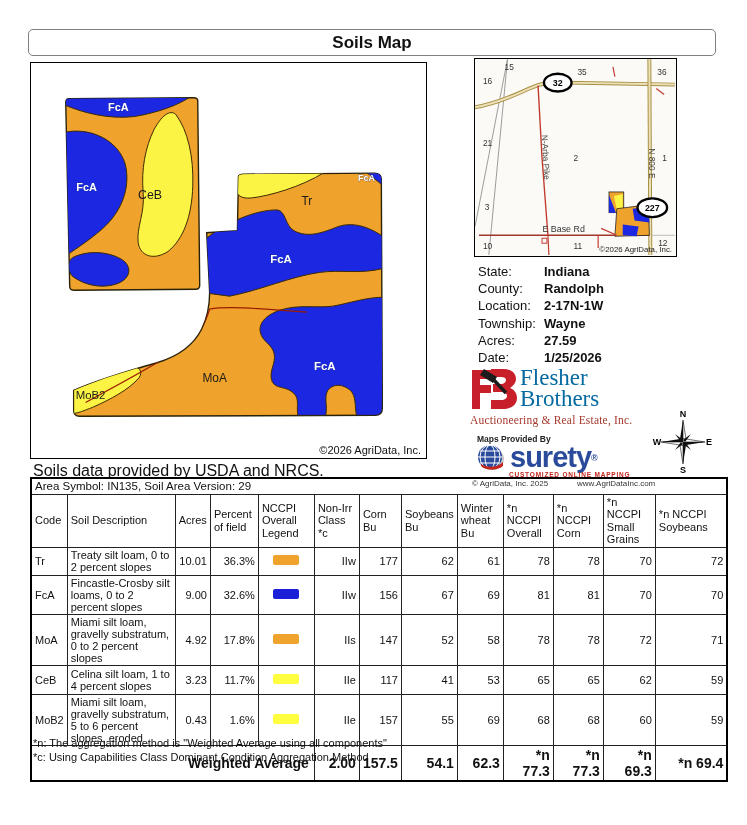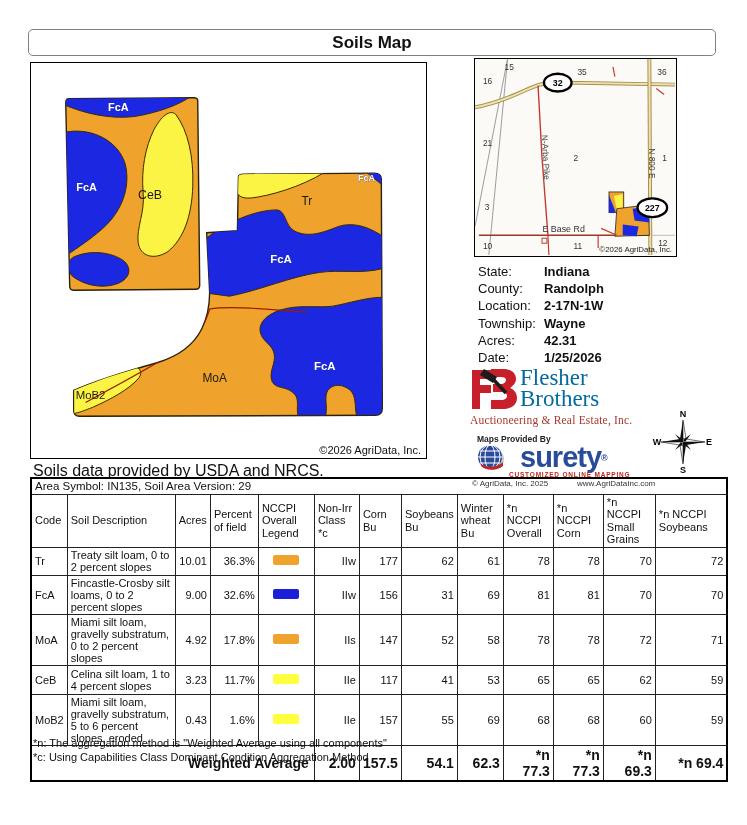--- a/index.html
+++ b/index.html
@@ -20,21 +20,21 @@
   .info-row .lbl { display:inline-block; width:66px; }
   .info-row .val { font-weight:bold; }
 
   .fb-logo { left:470px; top:366px; width:175px; }
   .fb-row { display:flex; align-items:flex-start; }
   .fb-name { font-family:"Liberation Serif", serif; font-size:23px; line-height:21px; color:#0369a1; margin-left:3px; margin-top:1px; }
   .fb-tagline { font-family:"Liberation Serif", serif; font-size:11.5px; color:#a5382c; margin-top:2px; letter-spacing:0.2px; }
 
   .maps-by { left:477px; top:434px; font-size:8.5px; font-weight:bold; color:#222; }
   .surety-row { left:477px; top:444px; display:flex; align-items:flex-start; }
-  .surety-word { font-size:29px; font-weight:bold; color:#2a4b9b; letter-spacing:-1px; line-height:26px; margin-left:15px; }
+  .surety-word { font-size:29px; font-weight:bold; color:#2a4b9b; letter-spacing:-1px; line-height:26px; margin-left:5px; }
   .surety-reg { font-size:9px; color:#2a4b9b; vertical-align:super; font-weight:bold; }
   .surety-tagline { left:509px; top:471px; font-size:6.5px; font-weight:bold; color:#c3251d; letter-spacing:0.8px; }
   .agridata-c { left:472px; top:479px; font-size:8px; color:#333; }
   .agridata-u { left:577px; top:479px; font-size:8px; color:#333; }
 
   table.soil { position:absolute; left:30px; top:477px; border-collapse:collapse; border:2px solid #000; font-size:11px; table-layout:fixed; }
   table.soil td, table.soil th { border:1px solid #222; padding:1px 3px; vertical-align:middle; overflow:hidden; }
   table.soil th { font-weight:normal; text-align:left; line-height:12.5px; }
   .area-row td { font-size:11.5px; height:16px; }
   td.num { text-align:right; }
@@ -161,21 +161,21 @@
       <text x="90" y="176" font-size="9" fill="#333" text-anchor="middle">E Base Rd</text>
       <text x="200" y="196" font-size="8" fill="#222" text-anchor="end">©2026 AgriData, Inc.</text>
     </svg>
   </div>
 
   <div class="abs info-list">
     <div class="info-row"><span class="lbl">State:</span><span class="val">Indiana</span></div>
     <div class="info-row"><span class="lbl">County:</span><span class="val">Randolph</span></div>
     <div class="info-row"><span class="lbl">Location:</span><span class="val">2-17N-1W</span></div>
     <div class="info-row"><span class="lbl">Township:</span><span class="val">Wayne</span></div>
-    <div class="info-row"><span class="lbl">Acres:</span><span class="val">42.31</span></div>
+    <div class="info-row"><span class="lbl">Acres:</span><span class="val">27.59</span></div>
     <div class="info-row"><span class="lbl">Date:</span><span class="val">1/25/2026</span></div>
   </div>
 
   <div class="abs fb-logo">
     <div class="fb-row">
       <svg width="47" height="46" viewBox="0 0 47 46">
         <path d="M2,4 h21 v9 h-13 v6 h11 v8 h-11 v16 h-8 Z" fill="#c8202b"></path>
         <path d="M21,3 h12 c8,0 13,4 13,10 c0,4 -3,7 -6,9 c5,2 7,6 7,10 c0,7 -6,11 -14,11 h-12 v-9 h10 c4,0 6,-2 6,-4 c0,-2 -2,-4 -6,-4 h-8 v-8 h8 c3,0 5,-2 5,-4 c0,-2 -2,-3 -5,-3 h-10 Z" fill="#c8202b"></path>
         <polygon points="14,3 27,11 23,17 10,9" fill="#1c1c1c"></polygon>
         <path d="M22,12 L36,27" stroke="#1c1c1c" stroke-width="3.5"></path>
@@ -287,21 +287,21 @@
       <td class="num">72</td>
     </tr>
     <tr style="height:38px">
       <td>FcA</td>
       <td>Fincastle-Crosby silt loams, 0 to 2 percent slopes</td>
       <td class="num">9.00</td>
       <td class="num">32.6%</td>
       <td class="ctr"><span class="swatch" style="background: rgb(27, 31, 216);"></span></td>
       <td class="num">IIw</td>
       <td class="num">156</td>
-      <td class="num">31</td>
+      <td class="num">67</td>
       <td class="num">69</td>
       <td class="num">81</td>
       <td class="num">81</td>
       <td class="num">70</td>
       <td class="num">70</td>
     </tr>
     <tr style="height:37px">
       <td>MoA</td>
       <td>Miami silt loam, gravelly substratum, 0 to 2 percent slopes</td>
       <td class="num">4.92</td>

